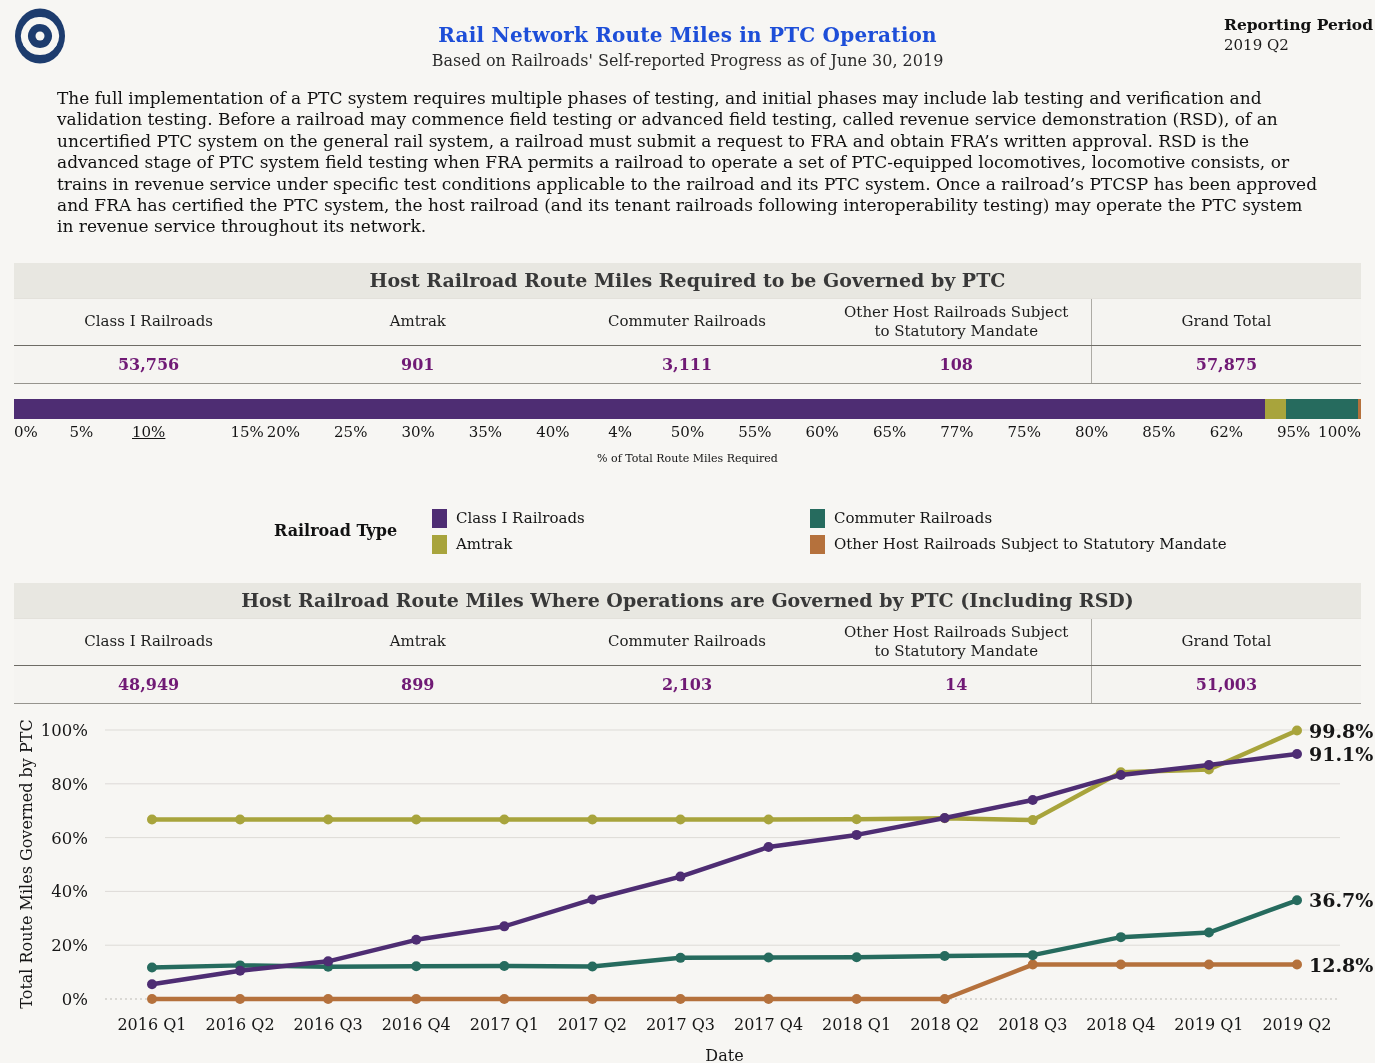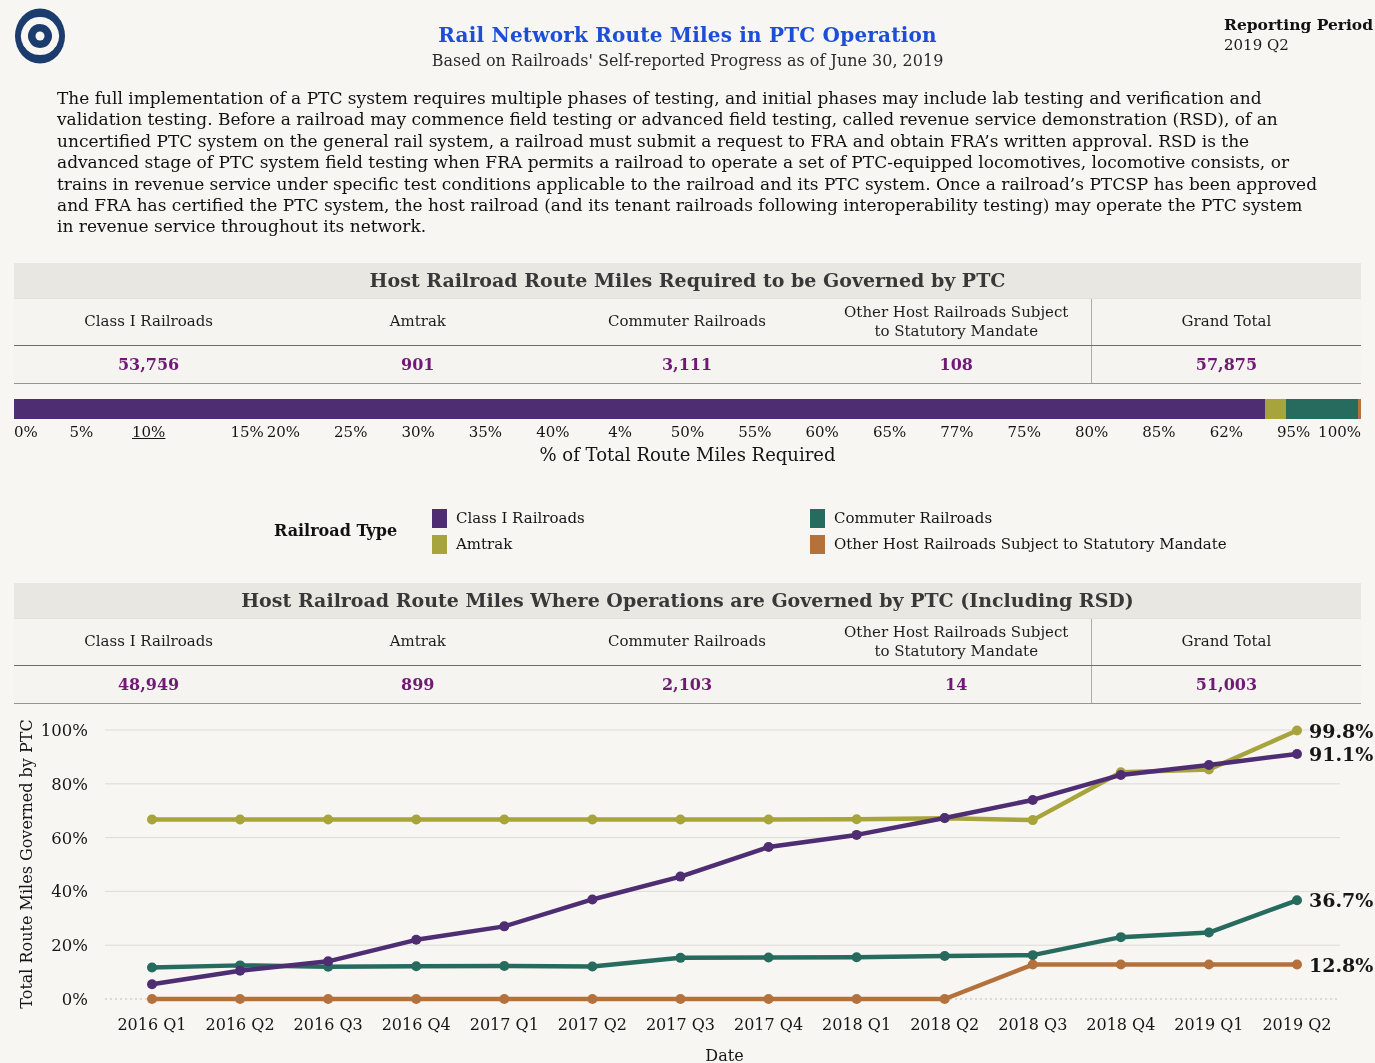--- a/index.html
+++ b/index.html
@@ -30,21 +30,21 @@
   .hrow { border-top:1px solid #e3e1db; border-bottom:1px solid #6e6c66; background:#f5f4f1; }
   .hrow .cell { min-height:46px; font-size:15px; padding:2px 18px; line-height:1.25; color:#1c1c1c; }
   .vrow { border-bottom:1px solid #96948e; background:#f5f4f1; }
   .vrow .cell { min-height:37px; font-weight:bold; font-size:16px; color:#701a75; }
   .cell.grand { border-left:1px solid #adaba5; }
   
   .stacked-bar { display:flex; height:20px; margin-top:15px; }
   .stacked-bar div { height:100%; }
   .bar-ticks { position:relative; height:21px; margin-top:4px; font-size:15px; color:#141414; }
   .bar-ticks span { position:absolute; top:0; transform:translateX(-50%); white-space:nowrap; }
-  .bar-axis-label { text-align:center; font-size:18px; margin-top:0; color:#141414; }
+  .bar-axis-label { text-align:center; font-size:11px; margin-top:8px; color:#141414; }
   
   .legend { position:relative; height:58px; margin-top:40px; }
   .legend-label { position:absolute; left:274px; top:16px; font-weight:bold; font-size:16px; color:#111; }
   .legend-col { position:absolute; top:3px; }
   .legend-col.c0 { left:432px; }
   .legend-col.c1 { left:810px; }
   .legend-item { display:flex; align-items:center; height:21px; margin-bottom:5px; cursor:default; }
   .legend-swatch { width:15px; height:19px; margin-right:9px; flex:0 0 auto; }
   .legend-item .lbl { font-size:15px; white-space:nowrap; color:#141414; }
   

